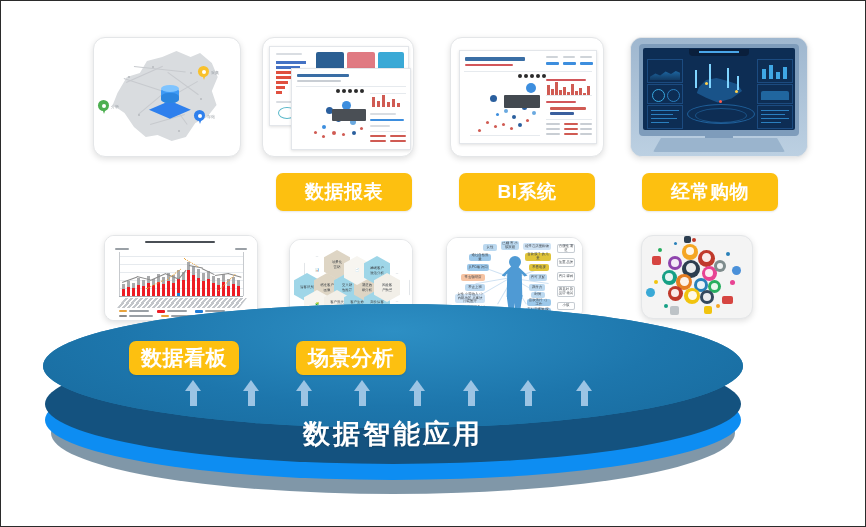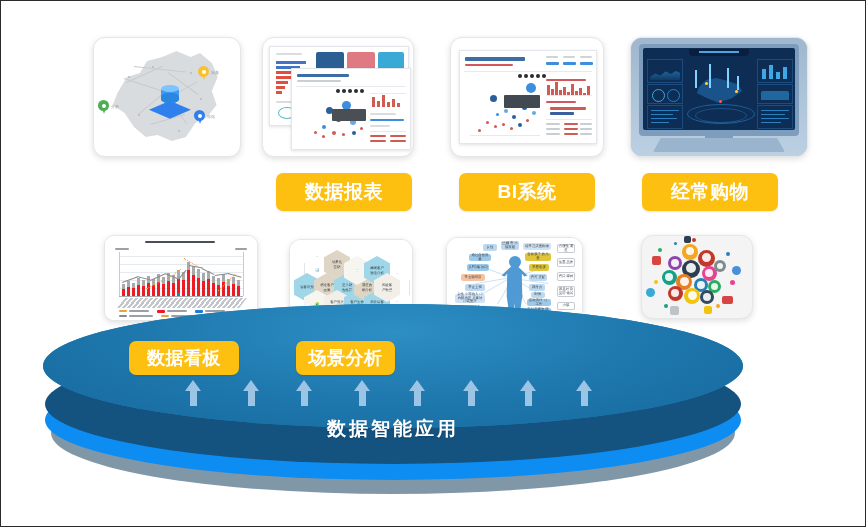--- a/index.html
+++ b/index.html
@@ -14,41 +14,41 @@
         box-shadow:0 2px 6px rgba(0,0,0,.13);}
   .card.flat{border-radius:10px;}
   .card .inner{position:absolute;inset:0;}
 
   
   .pill{position:absolute;background:#FDC010;border-radius:7px;
         display:flex;align-items:center;justify-content:center;
         color:#ffffff;font-weight:bold;letter-spacing:.5px;
         box-shadow:0 1px 2px rgba(0,0,0,.10);}
   .pill.top{height:38px;font-size:19px;}
-  .pill.mid{height:34px;font-size:18px;z-index:40;}
+  .pill.mid{height:34px;font-size:21px;z-index:40;}
 
   
   #cyl{position:absolute;left:42px;top:297px;width:700px;height:200px;z-index:10;}
   .ell{position:absolute;border-radius:50%;}
   #cyl-shadow{left:8px;top:74px;width:684px;height:122px;background:#6a8599;opacity:.85;}
   #cyl-bright{left:2px;top:62px;width:696px;height:120px;background:#0d8df2;}
   #cyl-navy{left:2px;top:46px;width:696px;height:120px;background:#14527f;}
   #cyl-top{left:0px;top:6px;width:700px;height:124px;
            background:#1f7cb0;}
   #cyl-top:after{content:"";position:absolute;inset:0;border-radius:50%;
            background:radial-gradient(ellipse at 50% 22%,#2d8fc4 0%,#1d76ac 55%,#17699c 100%);}
 
   .arrow{position:absolute;width:17px;height:26px;z-index:30;}
   .arrow .shaft{position:absolute;left:5px;top:9px;width:7px;height:17px;background:#9cc4e4;}
   .arrow .head{position:absolute;left:0;top:0;width:0;height:0;
         border-left:8.5px solid transparent;border-right:8.5px solid transparent;
         border-bottom:11px solid #9cc4e4;}
 
   #cyl-title{position:absolute;width:100%;top:118px;text-align:center;
-     font-size:19px;font-weight:bold;color:#ffffff;letter-spacing:3px;z-index:32;
+     font-size:27px;font-weight:bold;color:#ffffff;letter-spacing:3px;z-index:32;
      text-shadow:0 1px 2px rgba(0,0,0,.18);}
 
   
   
   .mapbg{position:absolute;left:50%;top:50%;transform:translate(-50%,-50%);
          width:118px;height:100px;background:#d9dcdf;
          clip-path:polygon(8% 46%,16% 30%,27% 26%,33% 14%,46% 10%,58% 4%,70% 10%,78% 6%,88% 16%,93% 30%,88% 44%,92% 58%,84% 70%,74% 76%,66% 90%,54% 94%,42% 88%,32% 90%,22% 80%,14% 66%,4% 58%);}
   .netline{position:absolute;height:1px;background:#c7cace;transform-origin:0 0;}
   .node{position:absolute;width:2px;height:2px;border-radius:50%;background:#b6babe;}
   .dbicon{position:absolute;left:52%;top:54%;transform:translate(-50%,-50%);width:42px;height:34px;}
@@ -646,17 +646,17 @@
         <div class="head"></div>
         <div class="shaft"></div>
       </div>
 
     <div id="cyl-title">数据智能应用</div>
   </div>
 
   <div class="pill mid" style="left:128px;top:340px;width:110px;">
     <span>数据看板</span>
   </div>
-  <div class="pill mid" style="left:295px;top:340px;width:99px;">
+  <div class="pill mid" style="left:295px;top:340px;width:110px;">
     <span>场景分析</span>
   </div>
 
 </div>
 
 </body></html>

